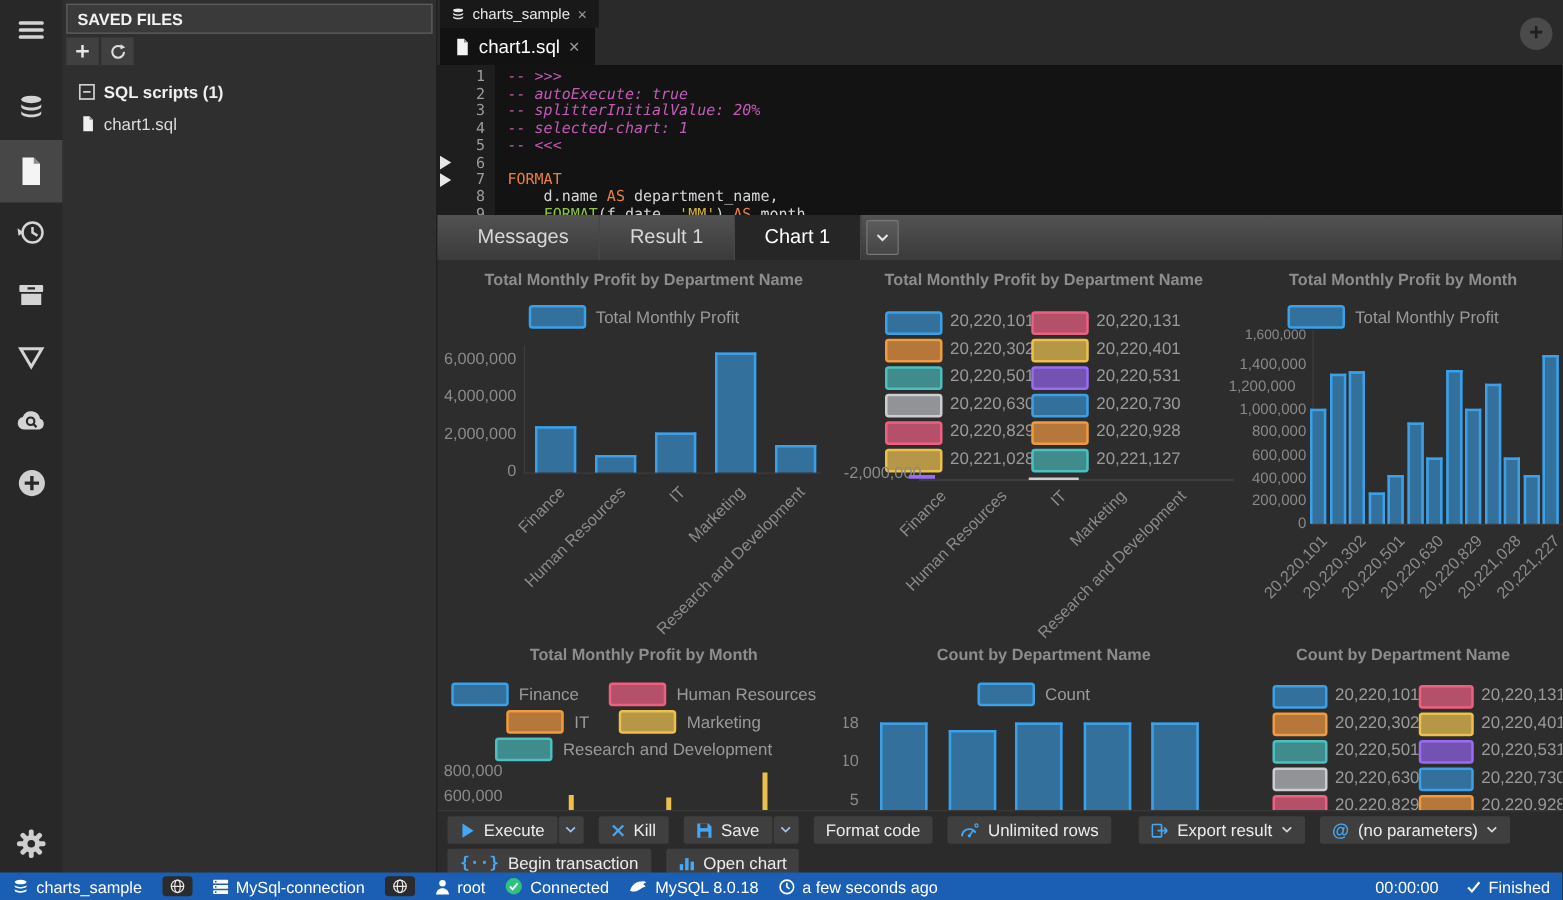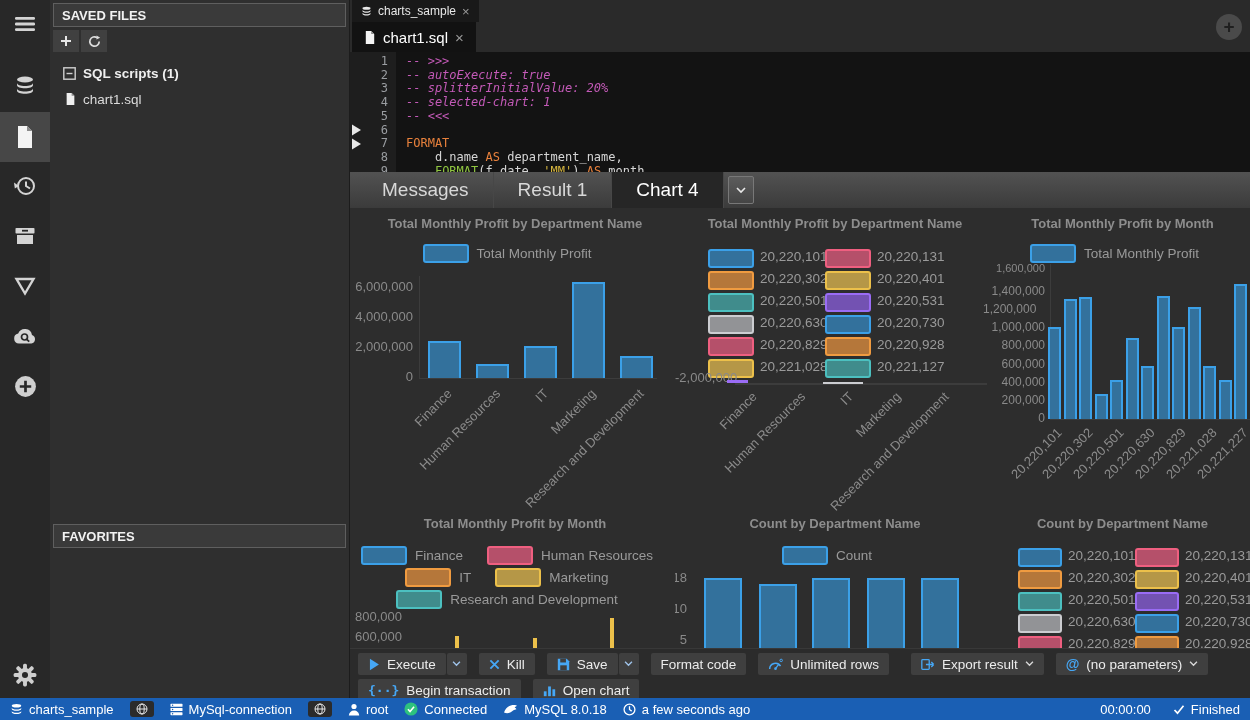--- a/index.html
+++ b/index.html
@@ -33,21 +33,21 @@
   #editor{position:absolute;left:0;top:52px;width:900px;height:120px;background:#131313;overflow:hidden;
     font-family:"DejaVu Sans Mono",monospace;font-size:12px;}
   #gutter{position:absolute;left:0;top:0;width:46px;height:120px;background:#1e1e1e;}
   .eline{position:absolute;left:0;right:0;height:13.7px;line-height:13.7px;white-space:pre;}
   .eline .num{position:absolute;left:0;width:38px;text-align:right;color:#9a9da1;}
   .eline .code{position:absolute;left:56px;}
   .cm{color:#c45ab8;font-style:italic;} .kw{color:#e8813c;} .tx{color:#d6d6d6;} .fn{color:#8fc540;} .st{color:#d4b43e;}
   .runmark{position:absolute;left:1px;cursor:pointer;}
   
   #resultbar{position:absolute;left:0;top:172px;width:900px;height:36px;background:linear-gradient(#525252,#3b3b3b);display:flex;align-items:stretch;}
-  .rtab{padding:0 24px;line-height:36px;font-size:19px;color:#d8d8d8;cursor:pointer;border-right:1px solid #474747;}
+  .rtab{padding:0 24px;line-height:36px;font-size:16px;color:#d8d8d8;cursor:pointer;border-right:1px solid #474747;}
   .rtab.active{background:#262626;color:#ffffff;}
   #rtab-chev{width:24px;height:26px;align-self:center;margin-left:4px;background:linear-gradient(#5c5c5c,#454545);
     border:1px solid #787878;border-radius:2px;display:flex;align-items:center;justify-content:center;cursor:pointer;}
   
   #charts{position:absolute;left:0;top:208px;width:900px;height:440px;background:#2d2d2d;}
   .chart-cell{position:absolute;}
   .c1{left:5px;top:2px;width:320px;height:300px;} .c2{left:325px;top:2px;width:320px;height:300px;}
   .c3{left:645px;top:2px;width:255px;height:300px;}
   .c4{left:5px;top:302px;width:320px;height:138px;overflow:hidden;}
   .c5{left:325px;top:302px;width:320px;height:138px;overflow:hidden;}
@@ -180,21 +180,20 @@
         </svg>
       <span>SQL scripts (1)</span>
     </div>
     <div class="tree-file">
       <svg width="11" height="14" viewBox="0 0 20 24">
           <path fill="#efefef" d="M3 1h9l5 5v17H3z"></path>
           <path fill="#8a8a8a" d="M12 1l5 5h-5z"></path>
         </svg>
       <span>chart1.sql</span>
     </div>
-    <div class="phead" style="top:524px"><span>FAVORITES</span></div>
   </aside>
 
   <main id="main">
     <div id="tabstrip">
       <div class="wtab">
         <svg width="11" height="11" viewBox="0 0 22 22">
             <g fill="#e8e8e8">
               <ellipse cx="11" cy="4.5" rx="8" ry="3"></ellipse>
               <path d="M3 8c0 1.7 3.6 3 8 3s8-1.3 8-3v2.3c0 1.7-3.6 3-8 3s-8-1.3-8-3z"></path>
               <path d="M3 13.5c0 1.7 3.6 3 8 3s8-1.3 8-3v2.3c0 1.7-3.6 3-8 3s-8-1.3-8-3z"></path>
@@ -233,21 +232,21 @@
           <div class="eline" style="top: 71.5px;"><span class="num">6</span><span class="code"></span></div>
           <div class="eline" style="top: 85.2px;"><span class="num">7</span><span class="code"><span class="kw">FORMAT</span></span></div>
           <div class="eline" style="top: 98.9px;"><span class="num">8</span><span class="code"><span class="tx">    d.name </span><span class="kw">AS</span><span class="tx"> department_name,</span></span></div>
           <div class="eline" style="top: 112.6px;"><span class="num">9</span><span class="code"><span class="tx">    </span><span class="fn">FORMAT</span><span class="tx">(f.date, </span><span class="st">'MM'</span><span class="tx">) </span><span class="kw">AS</span><span class="tx"> month,</span></span></div>
         </div>
     </div>
 
     <div id="resultbar">
       <div class="rtab" style="margin-left:8px">Messages</div>
       <div class="rtab">Result 1</div>
-      <div class="rtab active">Chart 4</div>
+      <div class="rtab active">Chart 1</div>
       <div id="rtab-chev">
         <svg width="10" height="7" viewBox="0 0 10 7">
             <path d="M1 1l4 4 4-4" stroke="#e8e8e8" stroke-width="1.6" fill="none"></path>
           </svg>
       </div>
     </div>
 
     <div id="charts">
       <div class="chart-cell c1">
           <div class="ctitle">Total Monthly Profit by Department Name</div>

